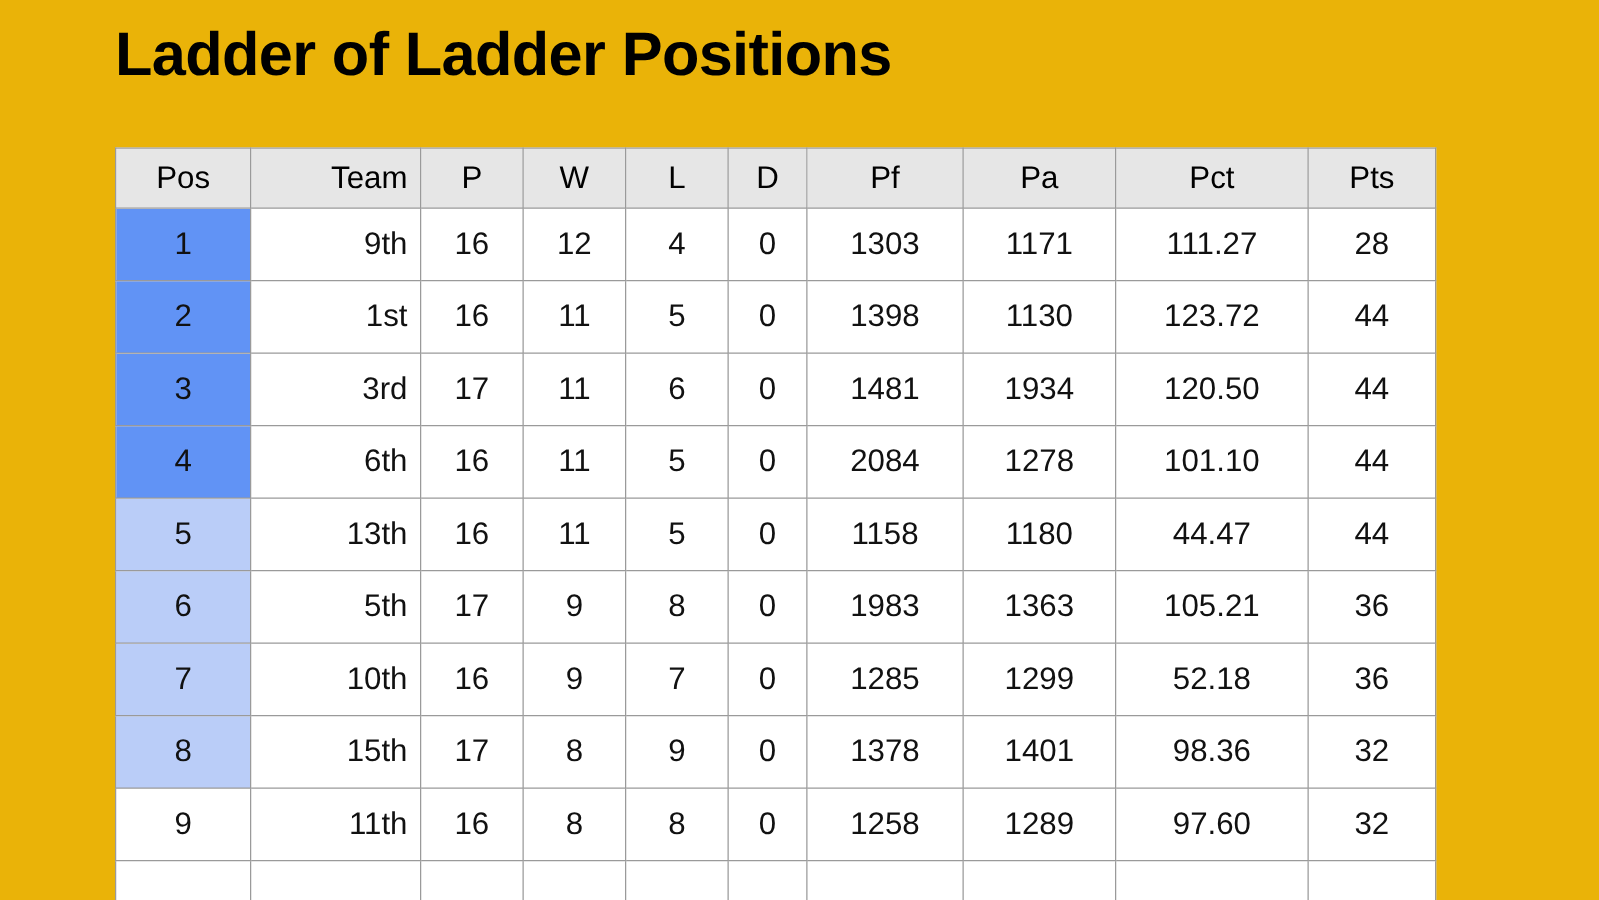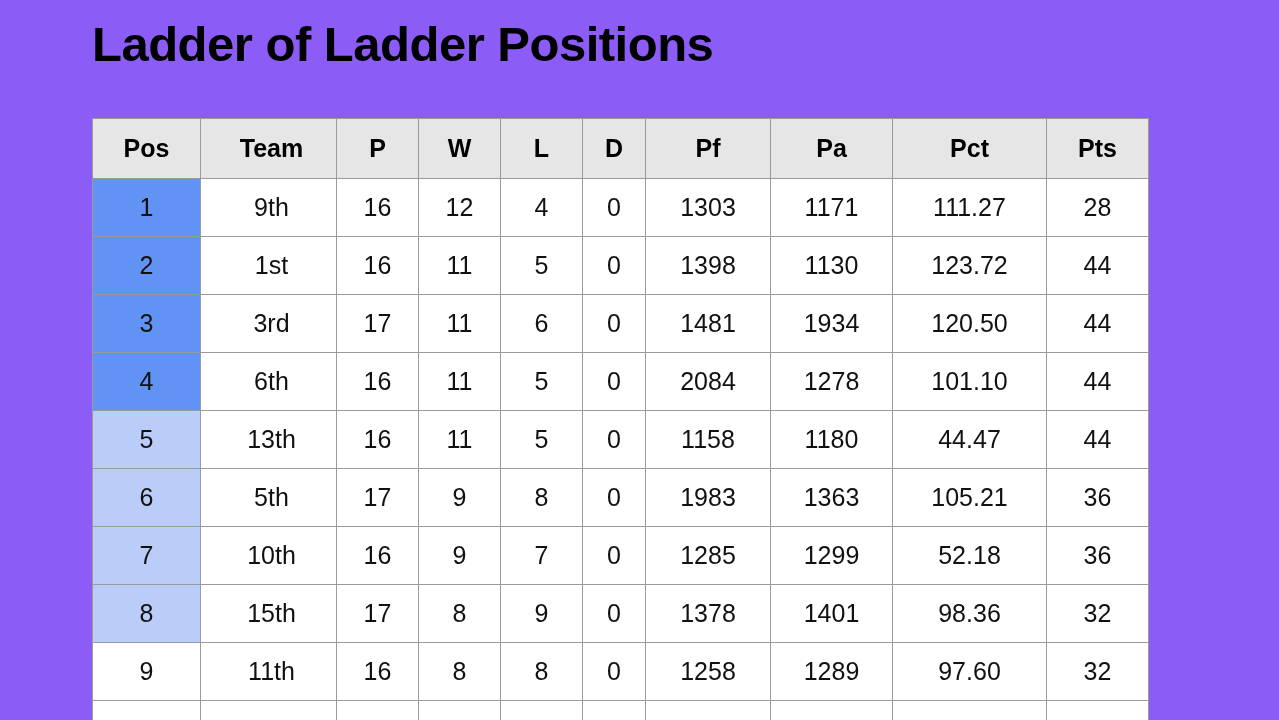--- a/index.html
+++ b/index.html
@@ -11,21 +11,21 @@
     overflow: hidden;
   }
   body {
     font-family: "Liberation Sans", sans-serif;
     -webkit-font-smoothing: antialiased;
   }
   .page {
     position: relative;
     width: 1279px;
     height: 720px;
-    background: #8b5cf6;
+    background: #eab308;
     overflow: hidden;
   }
   .page-title {
     position: absolute;
     left: 92px;
     top: 16px;
     margin: 0;
     font-size: 49px;
     line-height: 1.18;
     font-weight: bold;
@@ -55,27 +55,27 @@
     padding: 0 10px;
     box-sizing: border-box;
     text-align: center;
     vertical-align: middle;
     font-weight: normal;
     overflow: hidden;
     white-space: nowrap;
   }
   table.ladder thead th {
     background: #e6e6e6;
-    font-weight: bold;
+    font-weight: normal;
     color: #000000;
-    height: 60px;
+    height: 48px;
   }
   table.ladder th.col-team,
   table.ladder td.col-team {
-    text-align: center;
+    text-align: right;
     padding-left: 16px;
   }
   
   col.c-pos  { width: 108px; }
   col.c-team { width: 136px; }
   col.c-p    { width: 82px; }
   col.c-w    { width: 82px; }
   col.c-l    { width: 82px; }
   col.c-d    { width: 63px; }
   col.c-pf   { width: 125px; }

